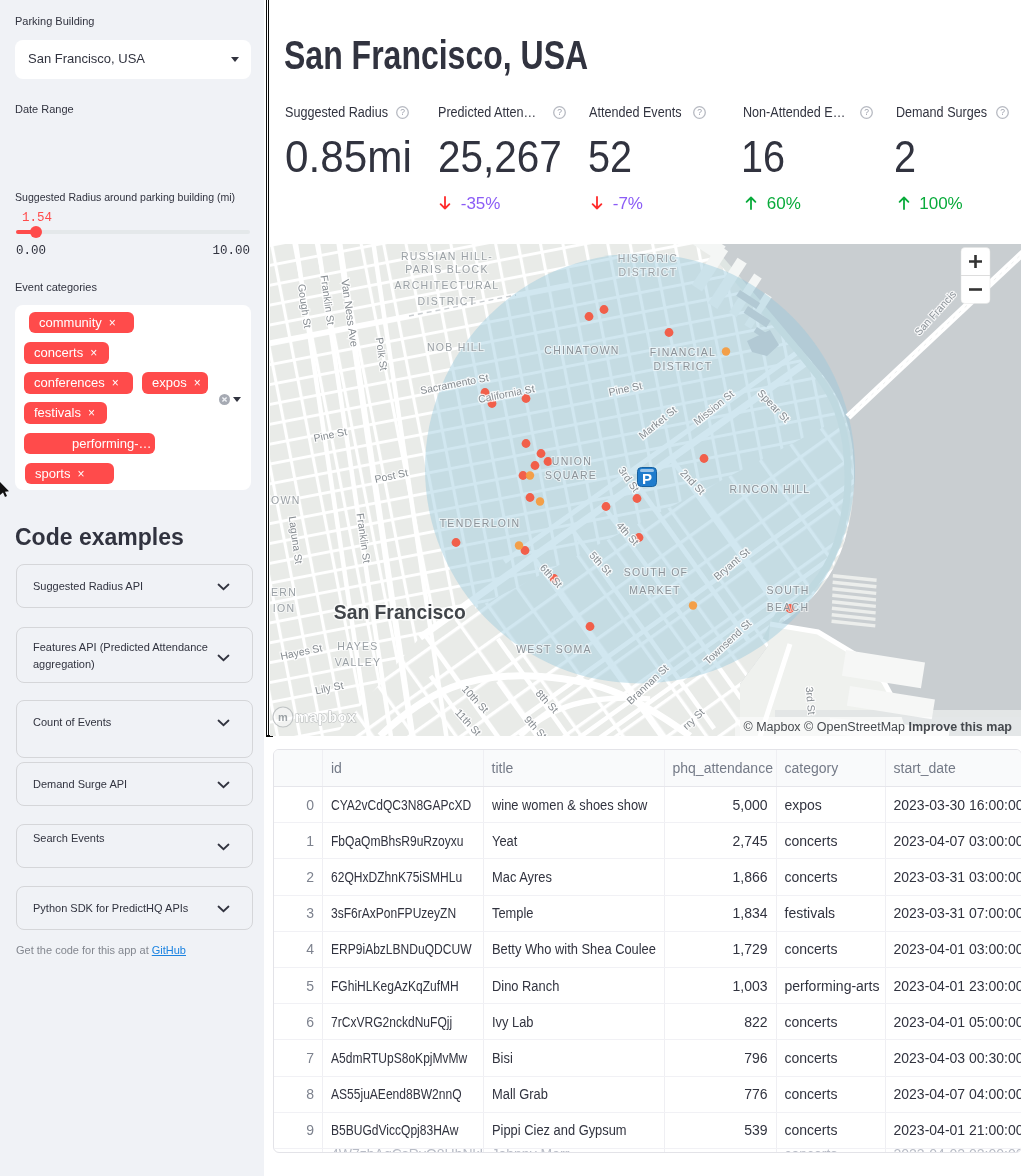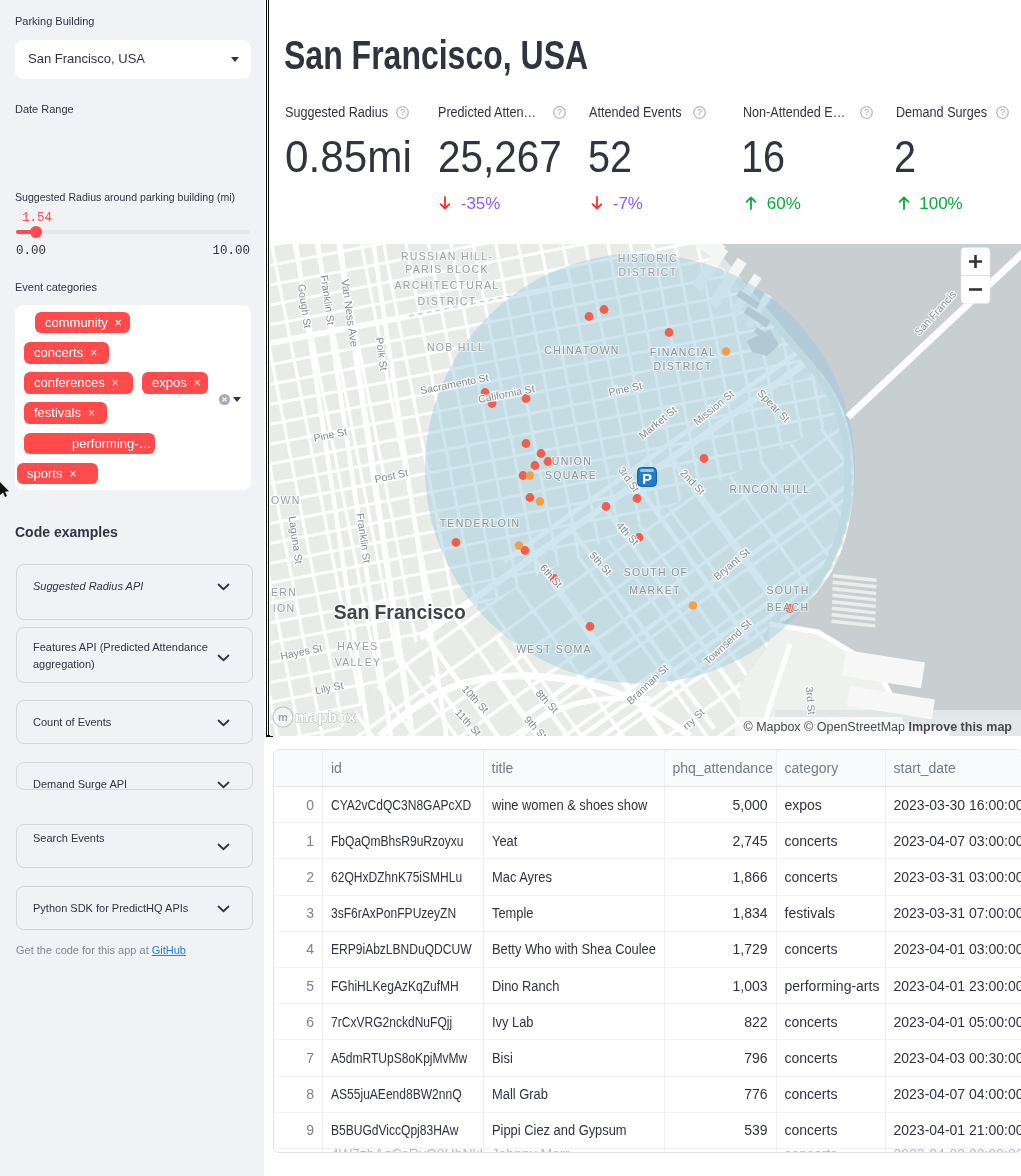--- a/index.html
+++ b/index.html
@@ -47,55 +47,55 @@
   <div class="slabel" style="left:15px; top:103px;">Date Range</div>
   <div class="slabel" style="left:15px; top:190.5px; width:225px; transform:scaleX(0.96); transform-origin:left top; white-space:nowrap;">Suggested Radius around parking building (mi)</div>
   <div class="abs" style="left:22px; top:211px; font-family:'Liberation Mono',monospace; font-size:12.5px; color:#ff4b4b;">1.54</div>
   <div class="abs" style="left:16px; top:229.5px; width:234px; height:4px; border-radius:2px; background:#e4e8ea;"></div>
   <div class="abs" style="left:16px; top:229.5px; width:20px; height:4px; border-radius:2px; background:#ff4b4b;"></div>
   <div class="abs" style="left:30px; top:225.5px; width:12px; height:12px; border-radius:50%; background:#ff4b4b;"></div>
   <div class="abs" style="left:16px; top:244px; font-family:'Liberation Mono',monospace; font-size:12.5px; color:#31333f;">0.00</div>
   <div class="abs" style="right:13.5px; top:244px; font-family:'Liberation Mono',monospace; font-size:12.5px; color:#31333f;">10.00</div>
   <div class="slabel" style="left:15px; top:281px;">Event categories</div>
   <div class="sbox" style="top:305px; height:185px;">
-    <div class="tag" style="left:20px; top:6.5px; width:95px;">community<span class="x">×</span></div>
+    <div class="tag" style="left:14px; top:6.5px; width:105px;">community<span class="x">×</span></div>
     <div class="tag" style="left:9px; top:37px; width:85px;">concerts<span class="x">×</span></div>
     <div class="tag" style="left:9px; top:67px; width:108.5px;">conferences<span class="x">×</span></div>
     <div class="tag" style="left:127px; top:67px; width:66px;">expos<span class="x">×</span></div>
     <div class="tag" style="left:9px; top:97px; width:83px;">festivals<span class="x">×</span></div>
     <div class="tag" style="left:9px; top:127.5px; width:131px;padding-left:48px;">performing-…<span class="x" style="margin-left:12px;">×</span></div>
-    <div class="tag" style="left:2px; top:157.5px; width:81px;">sports<span class="x">×</span></div>
+    <div class="tag" style="left:10px; top:157.5px; width:89px;">sports<span class="x">×</span></div>
     <svg class="abs" style="left:204px; top:88.5px;" width="11" height="11" viewBox="0 0 11 11">
         <circle cx="5.5" cy="5.5" r="5.5" fill="#a6aab3"></circle>
         <path d="M3.4 3.4 L7.6 7.6 M7.6 3.4 L3.4 7.6" stroke="#f0f2f6" stroke-width="1.4"></path>
       </svg>
     <div class="caret" style="right:10px; top:91.5px;"></div>
   </div>
-  <div class="abs" style="left:15px; top:524px; font-size:14px; font-weight:bold; color:#31333f;">Code examples</div>
+  <div class="abs" style="left:15px; top:524px; font-size:23px; font-weight:bold; color:#31333f;">Code examples</div>
 </div>
 <div id="sidebar2" style="position:absolute;left:0;top:0;width:263.5px;">
-  <div class="expander" style="top:564px; height:56px;font-style:italic;">
+  <div class="expander" style="top:564px; height:44px;">
       <div class="explabel" style="top:13px;">Suggested Radius API</div>
     <svg class="chev" style="top:18px;" width="13" height="8" viewBox="0 0 13 8">
         <path d="M1.5 1.5 L6.5 6.2 L11.5 1.5" fill="none" stroke="#31333f" stroke-width="1.8" stroke-linecap="round"></path>
       </svg>
     </div>
   <div class="expander" style="top:626.5px; height:56px;">
       <div class="explabel" style="top:11px; width:185px;">Features API (Predicted Attendance aggregation)</div>
     <svg class="chev" style="top:26px;" width="13" height="8" viewBox="0 0 13 8">
         <path d="M1.5 1.5 L6.5 6.2 L11.5 1.5" fill="none" stroke="#31333f" stroke-width="1.8" stroke-linecap="round"></path>
       </svg>
     </div>
-  <div class="expander" style="top:700px; height:44px;">
+  <div class="expander" style="top:700px; height:58px;">
       <div class="explabel" style="top:13px;">Count of Events</div>
     <svg class="chev" style="top:18px;" width="13" height="8" viewBox="0 0 13 8">
         <path d="M1.5 1.5 L6.5 6.2 L11.5 1.5" fill="none" stroke="#31333f" stroke-width="1.8" stroke-linecap="round"></path>
       </svg>
     </div>
-  <div class="expander" style="top:762px; height:28px;text-decoration:underline;">
+  <div class="expander" style="top:762px; height:44px;text-decoration:underline;">
       <div class="explabel" style="top:13px;">Demand Surge API</div>
     <svg class="chev" style="top:18px;" width="13" height="8" viewBox="0 0 13 8">
         <path d="M1.5 1.5 L6.5 6.2 L11.5 1.5" fill="none" stroke="#31333f" stroke-width="1.8" stroke-linecap="round"></path>
       </svg>
     </div>
   <div class="expander" style="top:824px; height:44px;">
       <div class="explabel" style="top:5px;">Search Events</div>
     <svg class="chev" style="top:18px;" width="13" height="8" viewBox="0 0 13 8">
         <path d="M1.5 1.5 L6.5 6.2 L11.5 1.5" fill="none" stroke="#31333f" stroke-width="1.8" stroke-linecap="round"></path>
       </svg>

